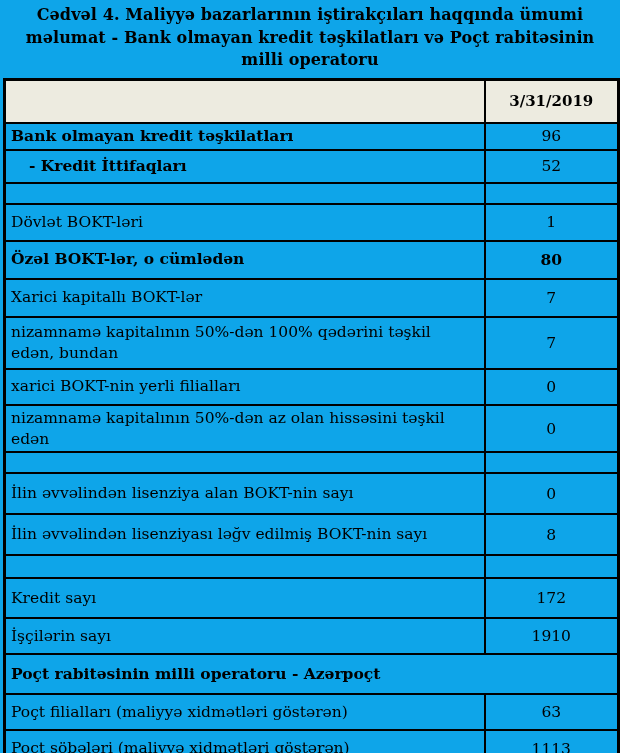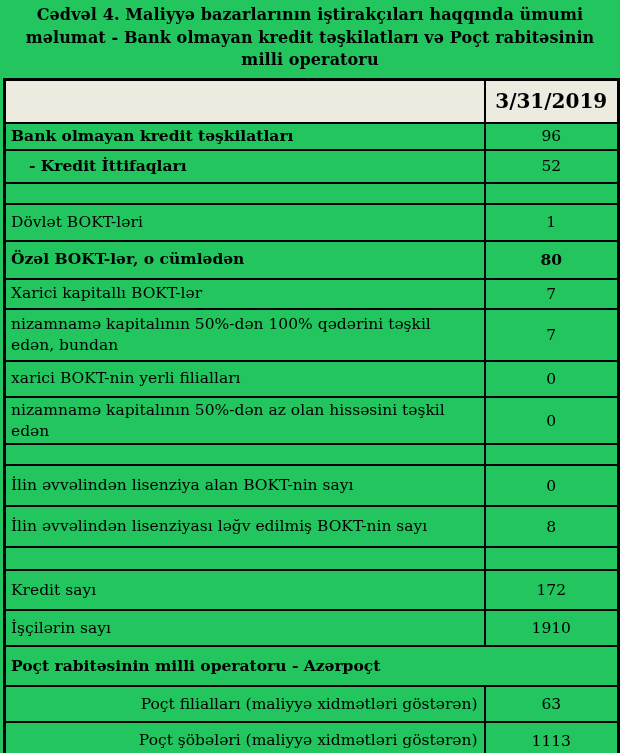--- a/index.html
+++ b/index.html
@@ -7,21 +7,21 @@
     padding: 0;
     background: #ffffff;
     width: 620px;
     color: #000;
     font-family: "DejaVu Serif", "Liberation Serif", serif;
   }
   .page {
     width: 620px;
     height: 753px;
     box-sizing: border-box;
-    background: #22c55e;
+    background: #0ea5e9;
   }
   .doc-title {
     font-weight: bold;
     font-size: 16px;
     line-height: 1.42;
     text-align: center;
     padding: 4px 6px 6px 6px;
     letter-spacing: 0.1px;
   }
   table.data-table {
@@ -43,23 +43,23 @@
   td.label {
     text-align: left;
     padding: 2px 6px 2px 5px;
     line-height: 1.35;
   }
   td.value {
     text-align: center;
     padding: 2px 2px;
   }
   tr.hdr td { background: #edebe0; }
-  tr.hdr td.value { font-weight: bold; font-size: 20px; }
+  tr.hdr td.value { font-weight: bold; font-size: 15px; }
   .bold { font-weight: bold; }
-  td.center-label { text-align: right; }
+  td.center-label { text-align: left; }
 </style>
 </head>
 <body>
 
 <div class="page">
 
   <div class="doc-title">Cədvəl 4. Maliyyə bazarlarının iştirakçıları haqqında ümumi məlumat - Bank olmayan kredit təşkilatları və Poçt rabitəsinin milli operatoru</div>
 
   <table class="data-table">
     <colgroup>
@@ -90,21 +90,21 @@
       <tr style="height:37px;">
         <td class="label">Dövlət BOKT-ləri</td>
         <td class="value">1</td>
       </tr>
 
       <tr style="height:38px;font-weight:bold;">
         <td class="label">Özəl BOKT-lər, o cümlədən</td>
         <td class="value">80</td>
       </tr>
 
-      <tr style="height:30px;padding-left:24px;">
+      <tr style="height:38px;padding-left:24px;">
         <td class="label">Xarici kapitallı BOKT-lər</td>
         <td class="value">7</td>
       </tr>
 
       <tr style="height:52px;">
         <td class="label">nizamnamə kapitalının 50%-dən 100% qədərini təşkil edən, bundan</td>
         <td class="value">7</td>
       </tr>
 
       <tr style="height:36px;">

